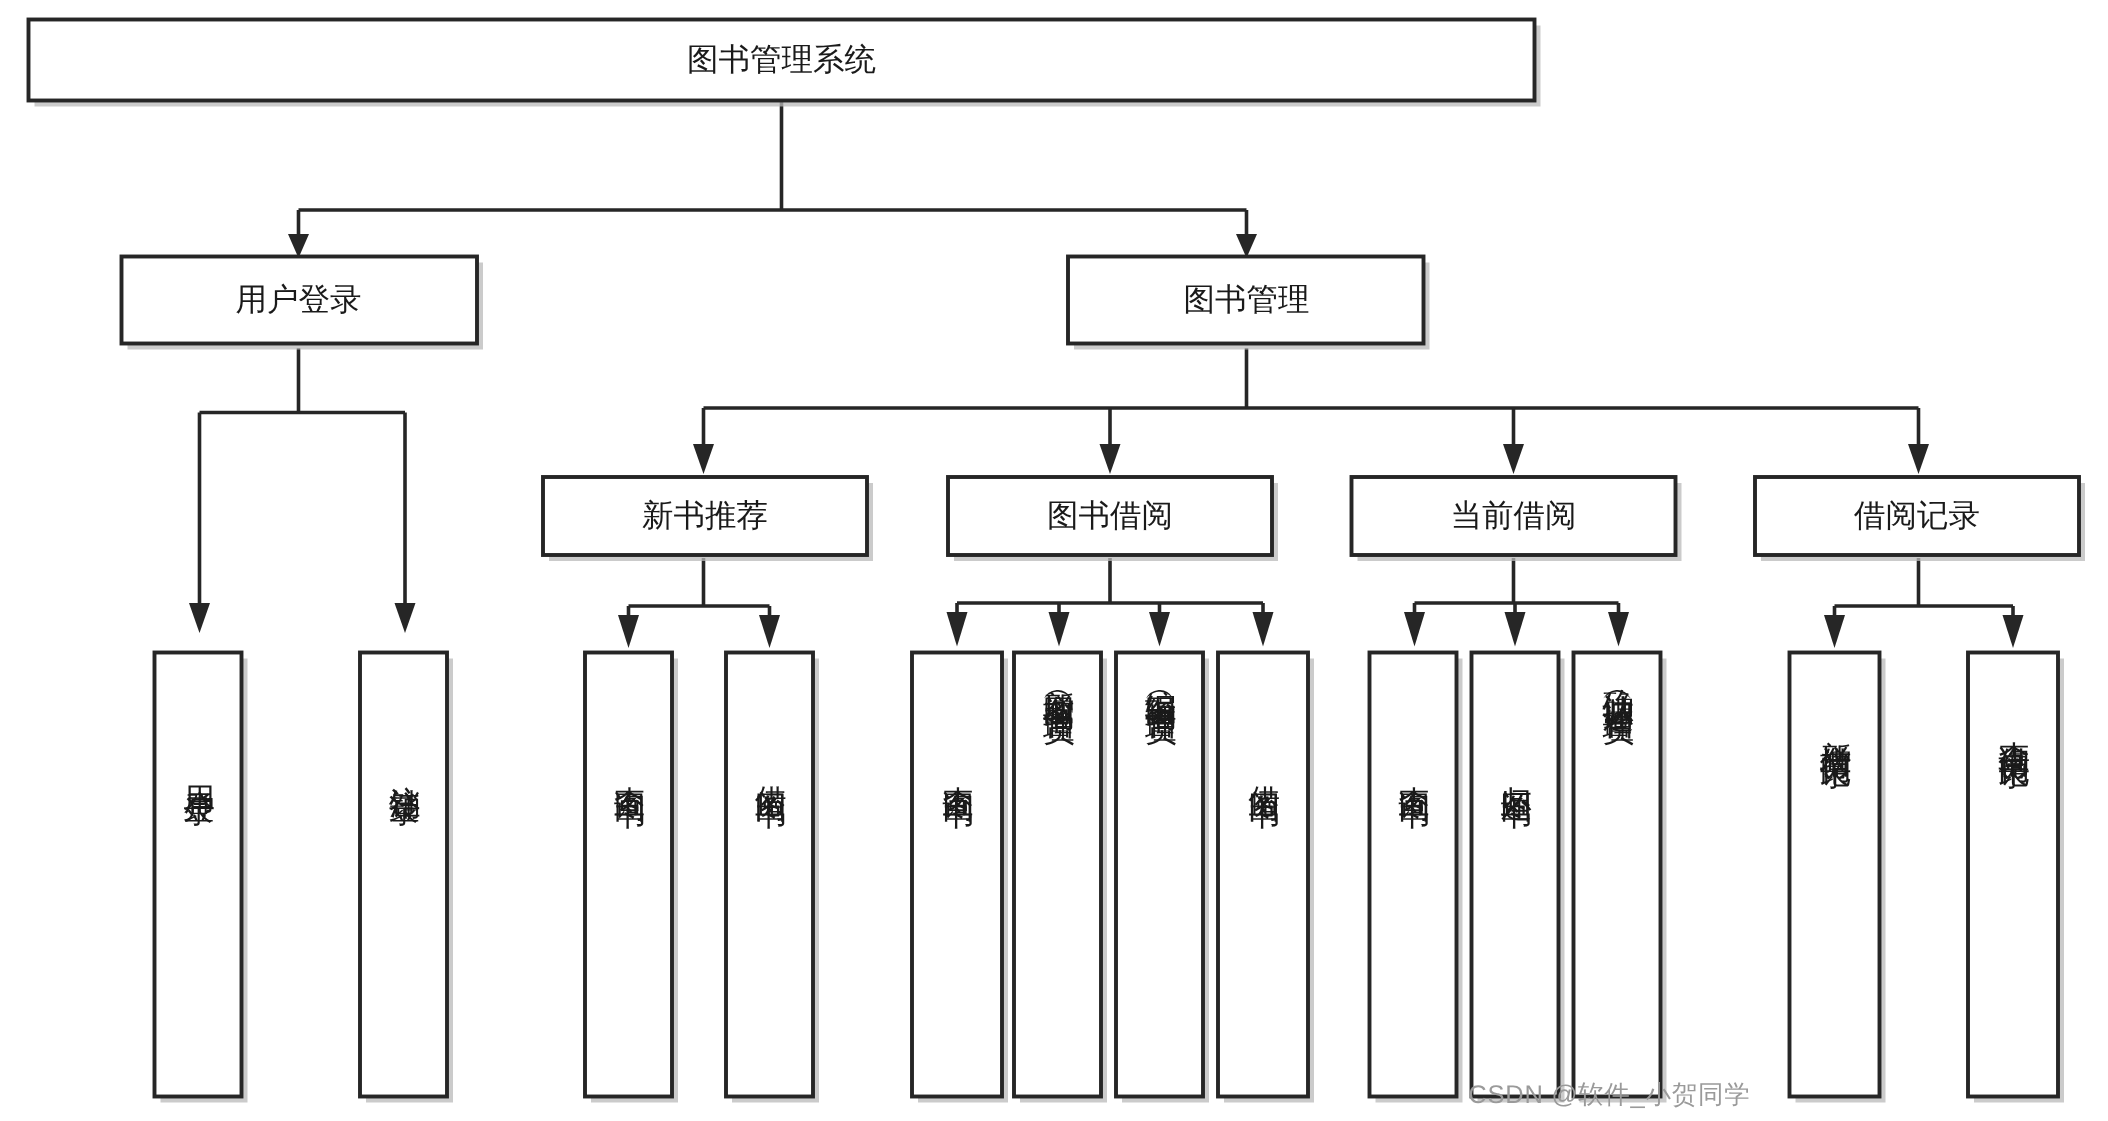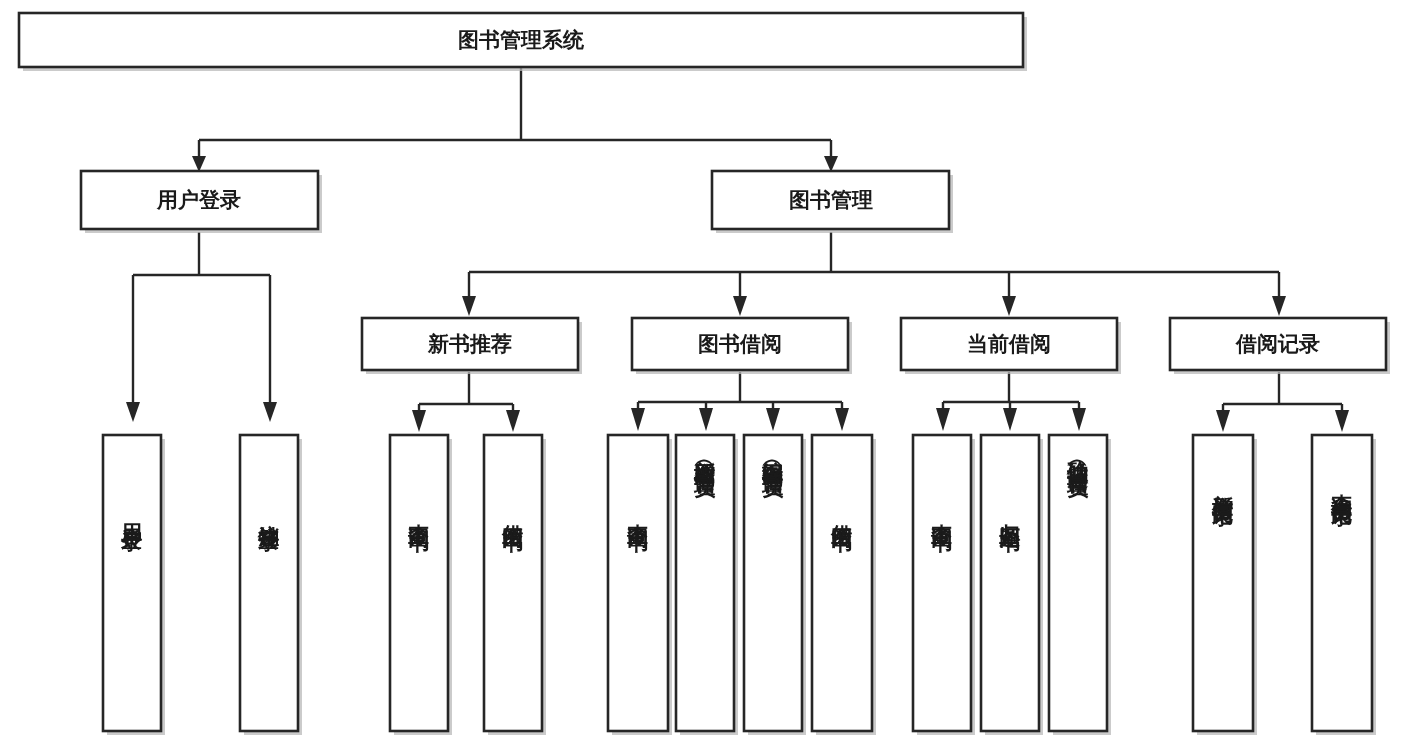--- a/index.html
+++ b/index.html
@@ -11,21 +11,20 @@
     width: 1405px;
     height: 747px;
     font-family: "Liberation Sans", "DejaVu Sans", sans-serif;
     overflow: hidden;
   }
   #diagram-root {
     position: relative;
     width: 1179px;
     height: 747px;
     background: #ffffff;
-    font-weight: bold;
   }
   svg.flow {
     position: absolute;
     left: 0;
     top: 0;
     width: 1405px;
     height: 747px;
   }
   .node-rect {
     fill: #ffffff;
@@ -259,14 +258,15 @@
     <span class="leaf-label">确认归还（管理员）</span>
   </div>
 
   <div class="leaf-label-wrap" style="left:1193px;top:435px;width:60px;height:296px;padding-top:42px;">
     <span class="leaf-label">新增借阅记录</span>
   </div>
   <div class="leaf-label-wrap" style="left:1312px;top:435px;width:60px;height:296px;padding-top:42px;">
     <span class="leaf-label">查询借阅记录</span>
   </div>
 
+  <div class="watermark">CSDN @软件_小贺同学</div>
 
 </div>
 
 </body></html>

